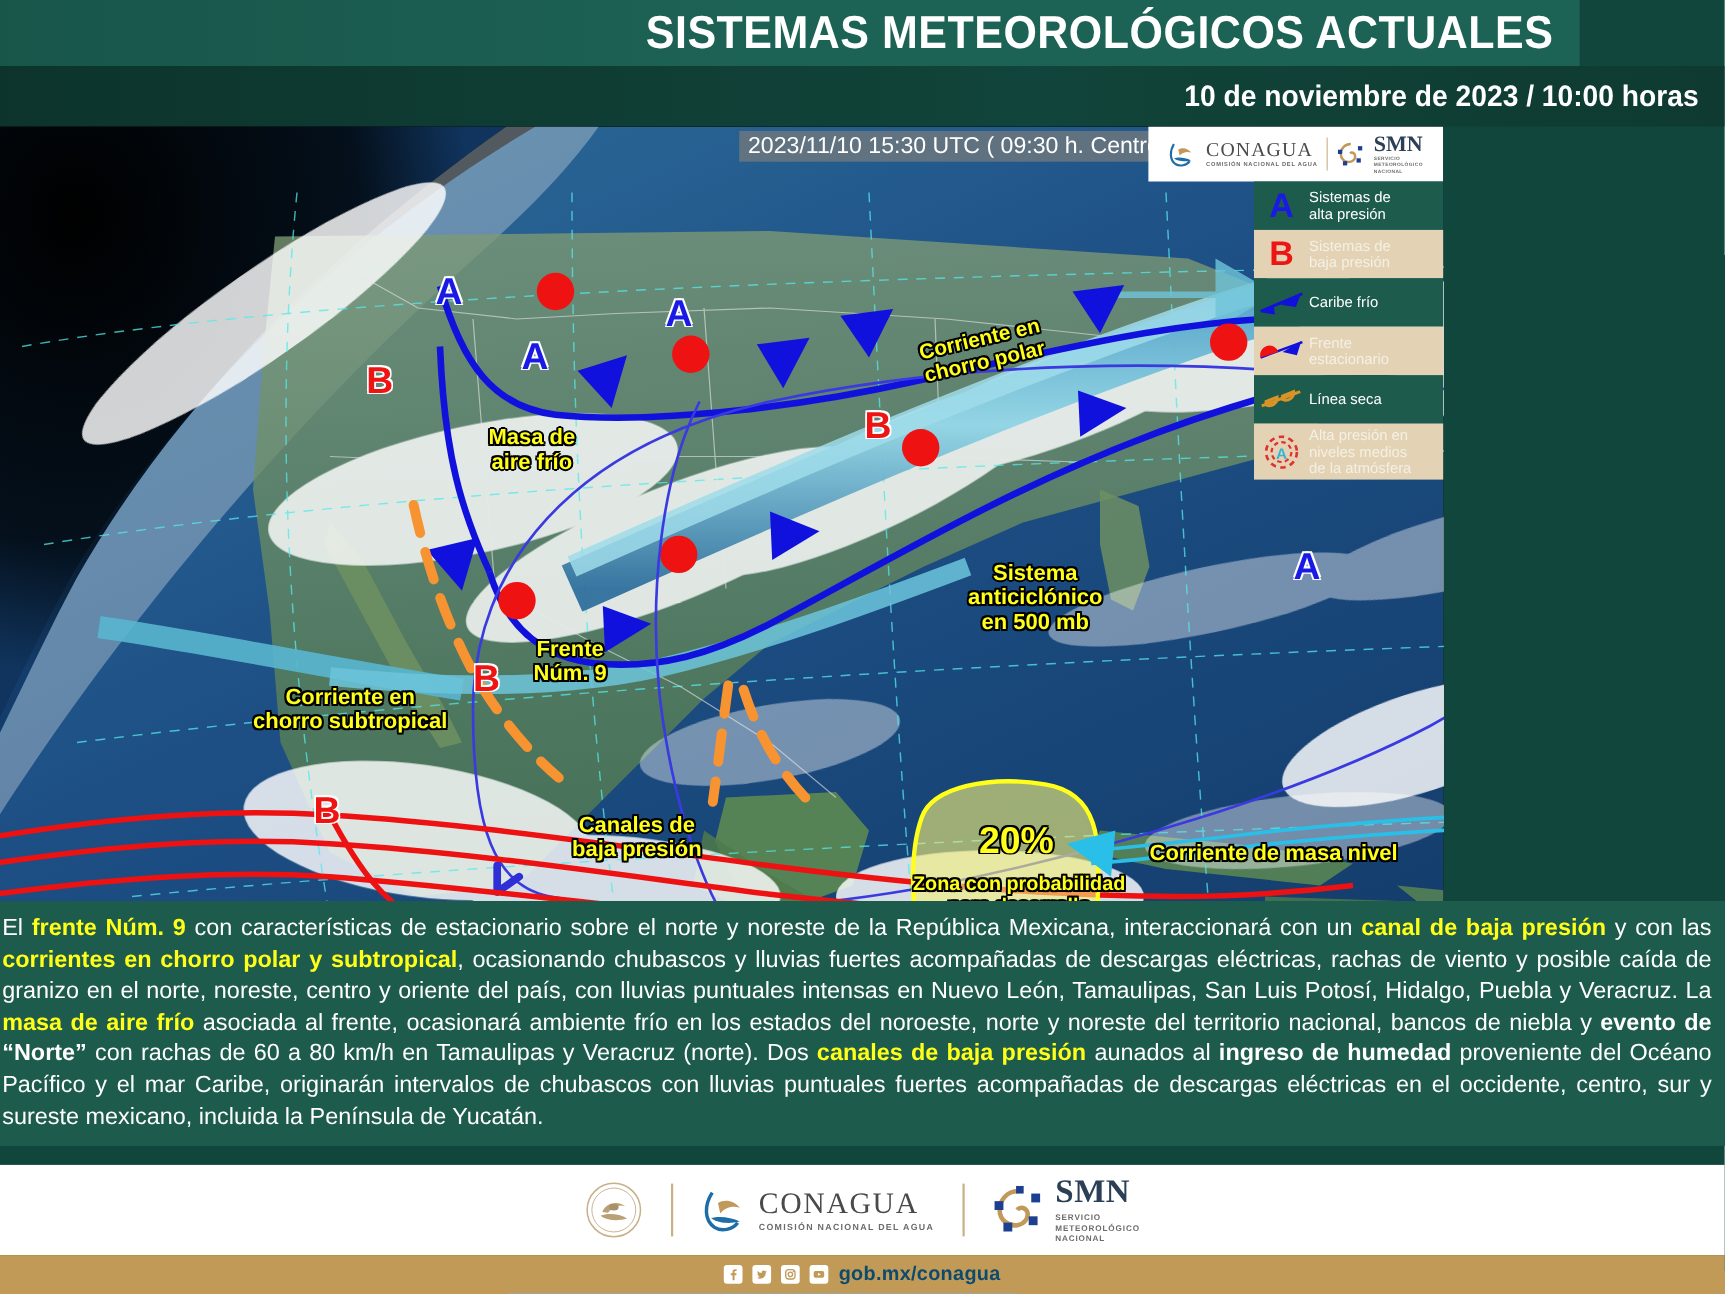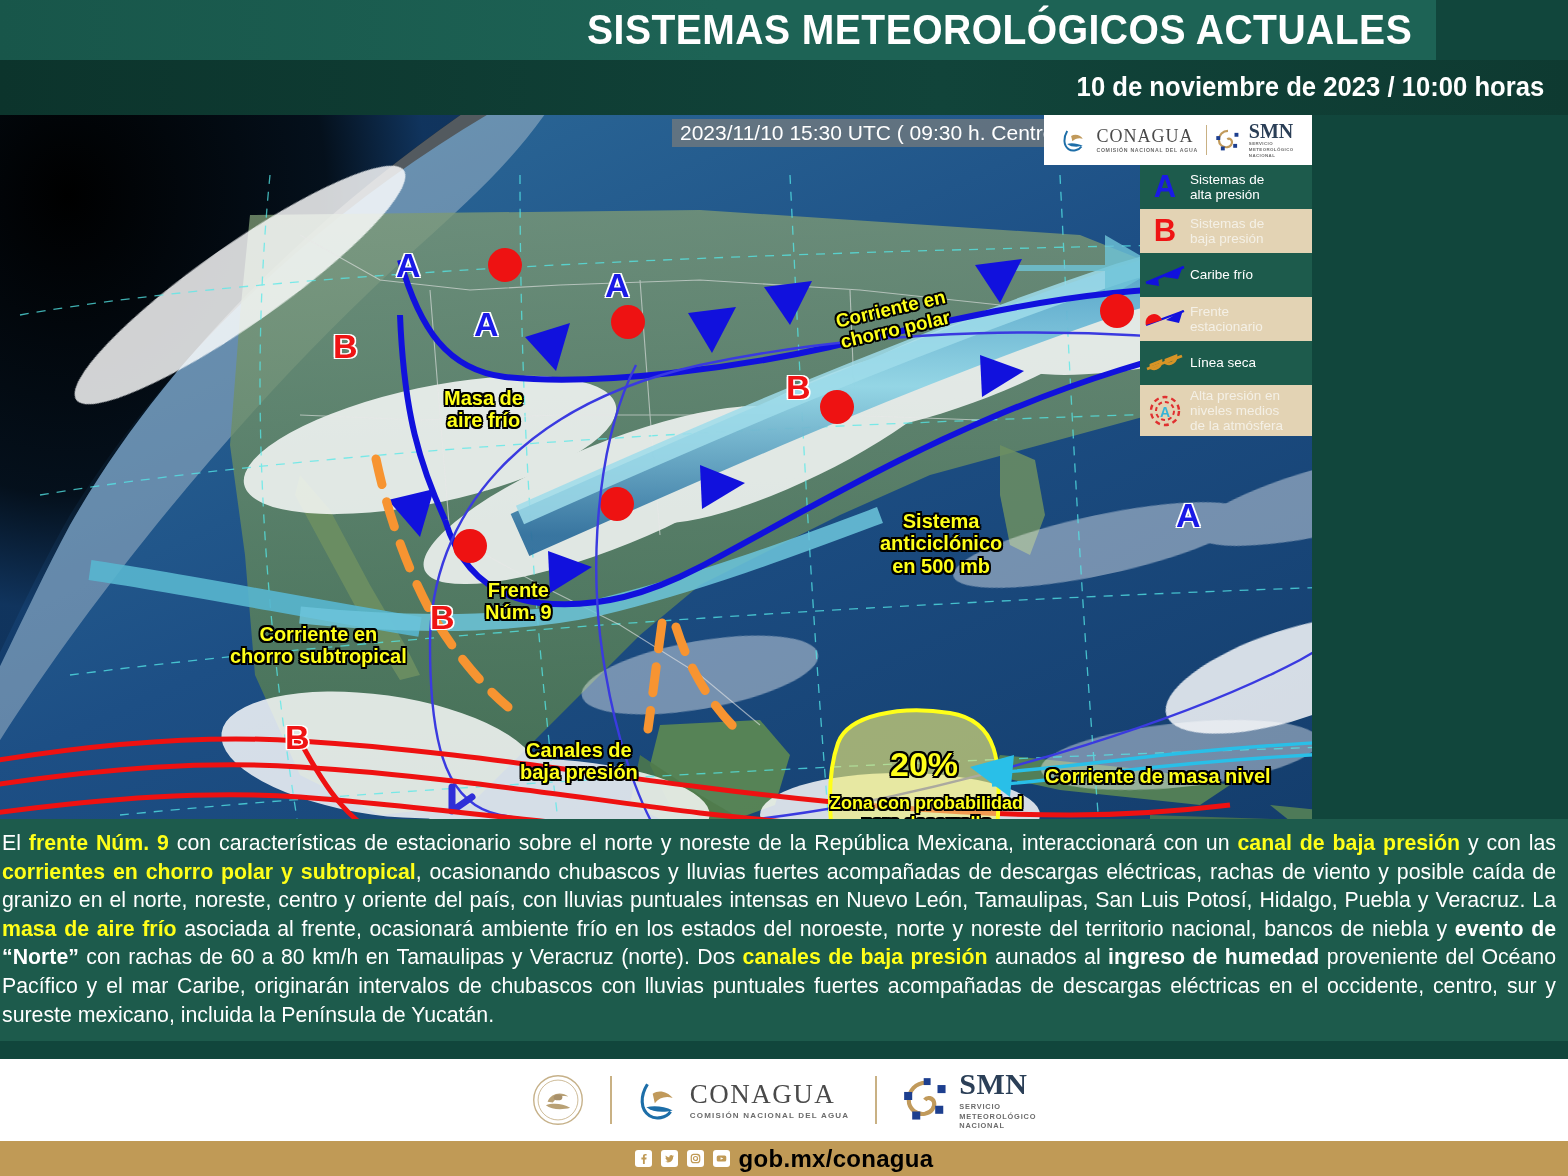--- a/index.html
+++ b/index.html
@@ -73,21 +73,21 @@
   .con-sub{font-family:"Liberation Sans",sans-serif;color:#6b6b6b;font-size:8px;
       letter-spacing:1.2px;font-weight:bold;margin-top:3px;}
   .smn-main{font-family:"Liberation Serif",serif;color:#2b3f57;font-size:30px;
       letter-spacing:.5px;line-height:1;font-weight:bold;}
   .smn-sub{font-family:"Liberation Sans",sans-serif;color:#6b6b6b;font-size:7.4px;
       letter-spacing:.8px;font-weight:bold;line-height:1.35;margin-top:3px;}
   .goldbar{position:absolute;left:0;top:1141px;width:1568px;height:35px;background:#c09a56;
       display:flex;align-items:center;justify-content:center;gap:9px;}
   .social{width:17px;height:17px;background:#fff;border-radius:3px;
       display:flex;align-items:center;justify-content:center;}
-  .goldtxt{color:#000000;font-weight:bold;font-size:24px;letter-spacing:.3px;
+  .goldtxt{color:#0c4a6e;font-weight:bold;font-size:18px;letter-spacing:.3px;
       font-family:"Liberation Sans",sans-serif;}
 </style>
 </head>
 <body>
 
 <div id="page">
 
   <div class="hdr">
     <div class="hdr-title">SISTEMAS METEOROLÓGICOS ACTUALES</div>
   </div>

